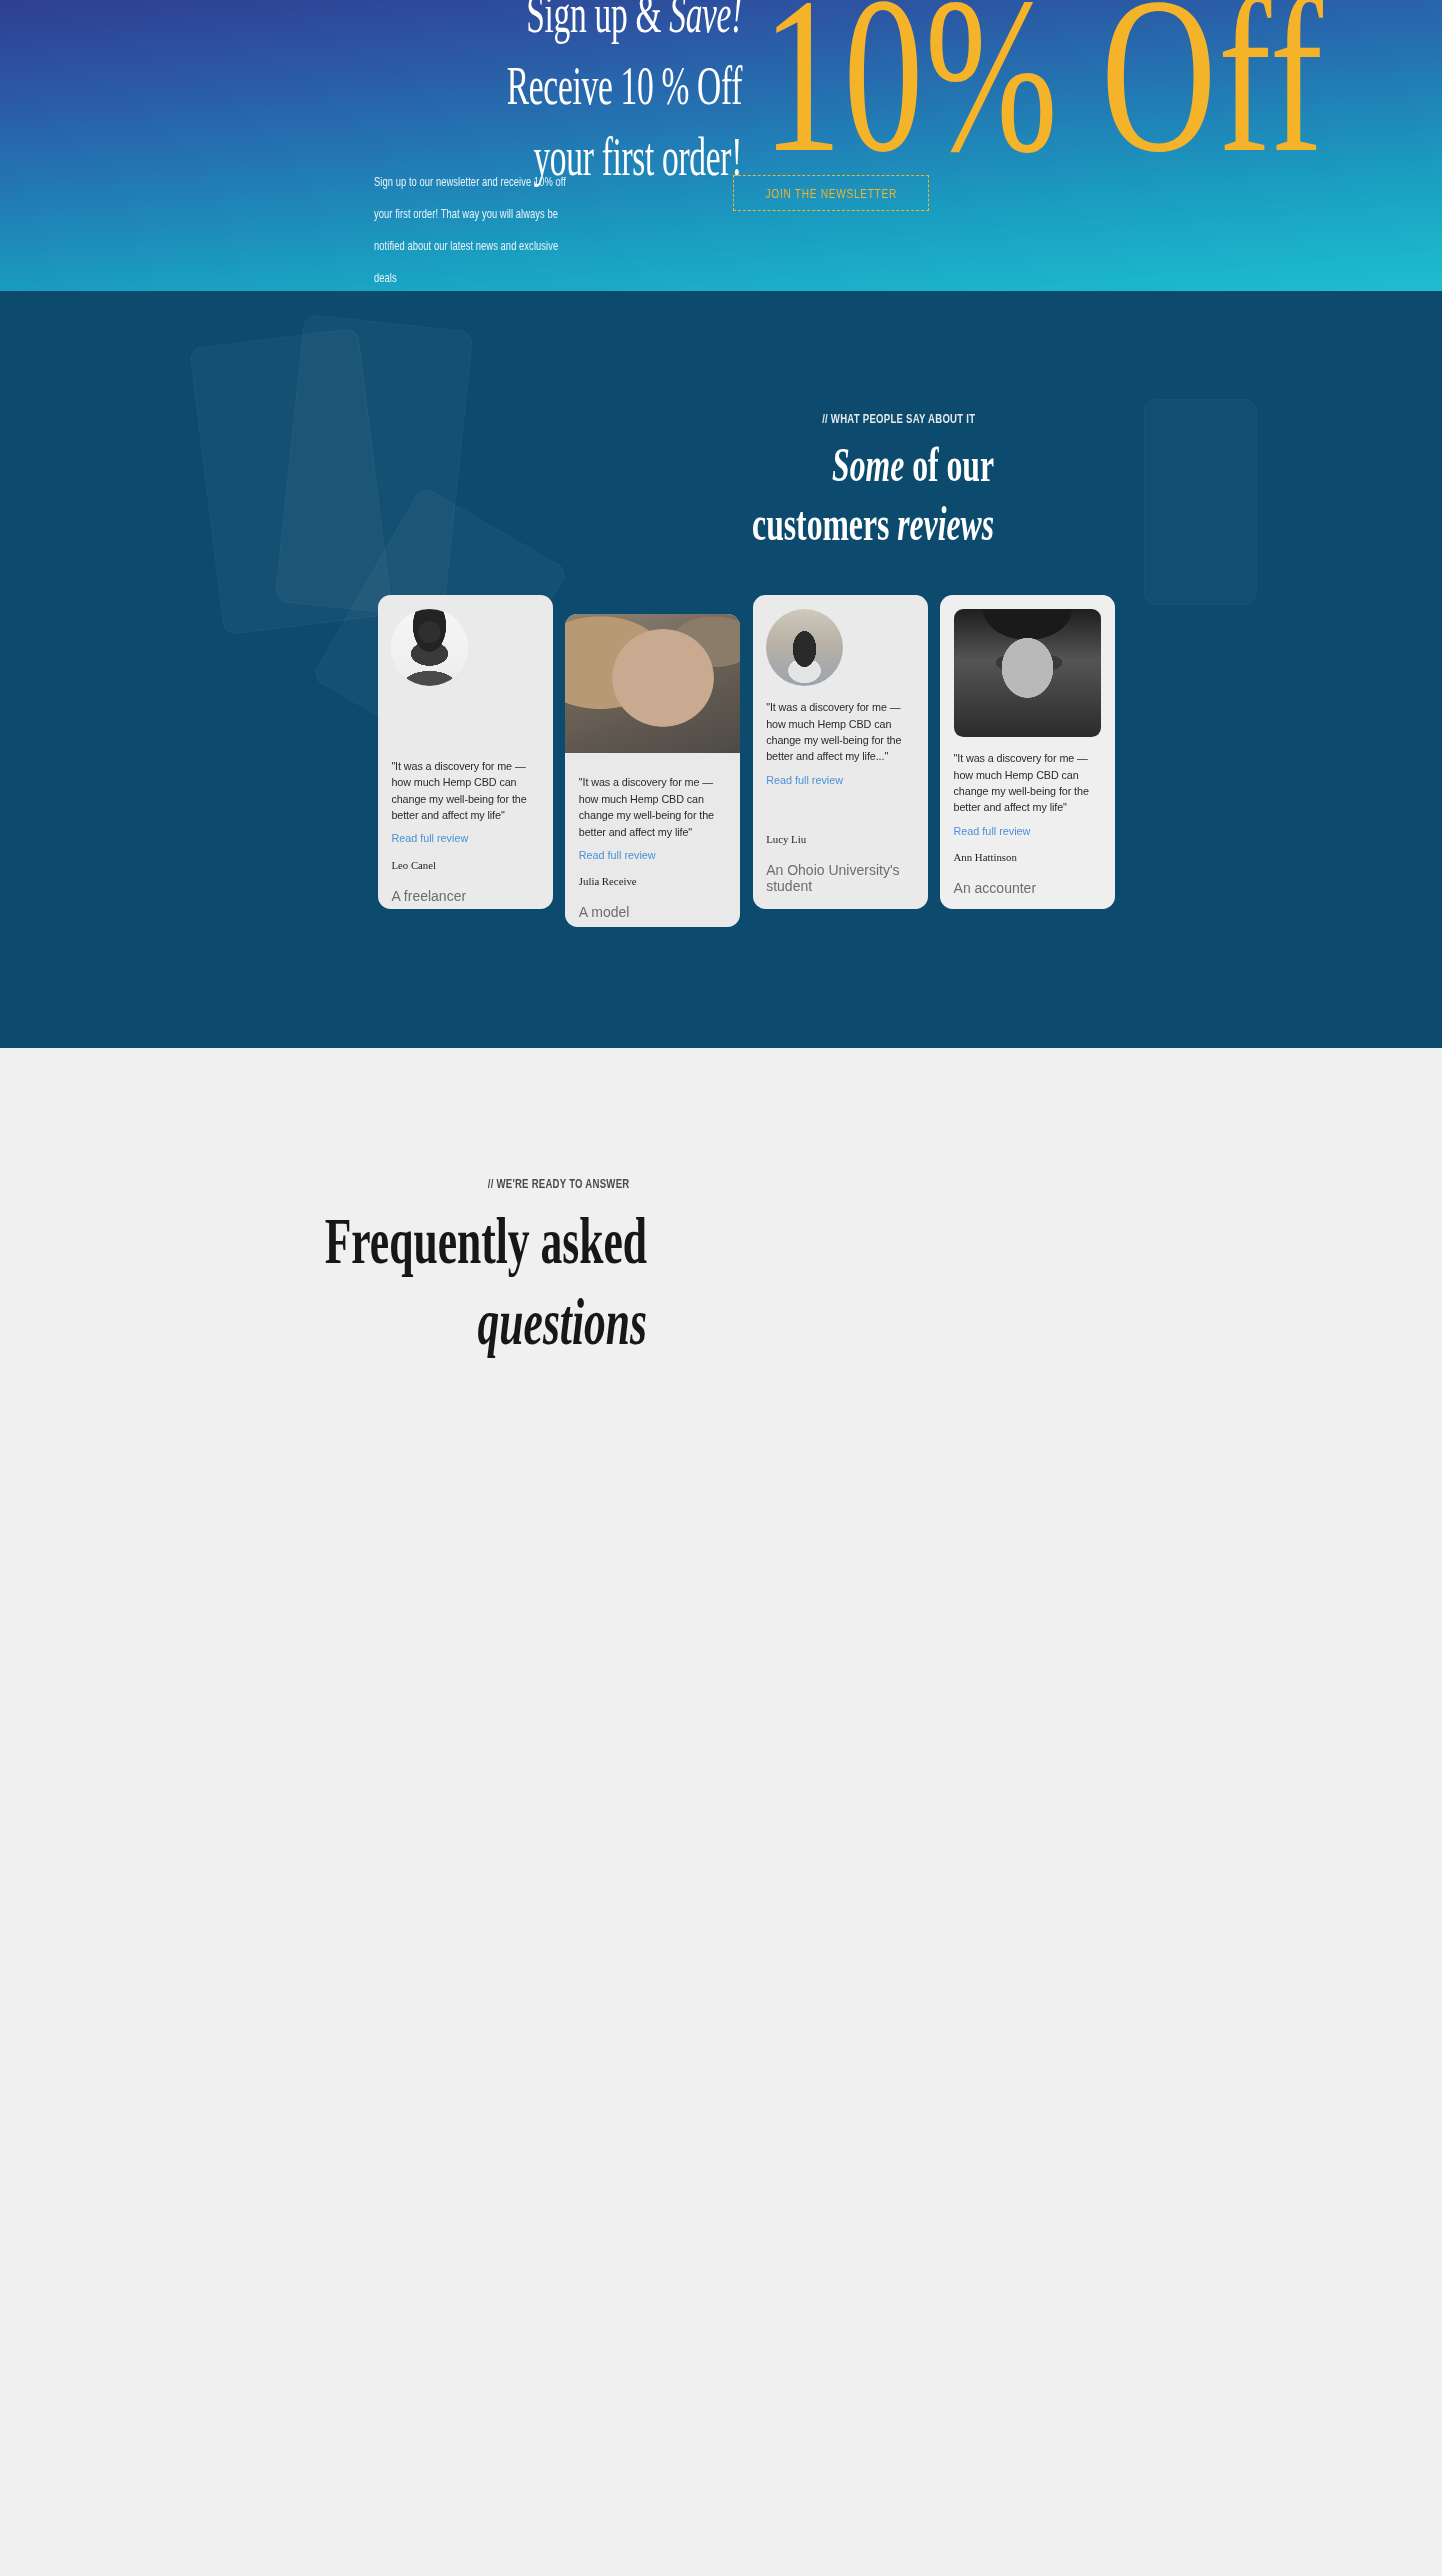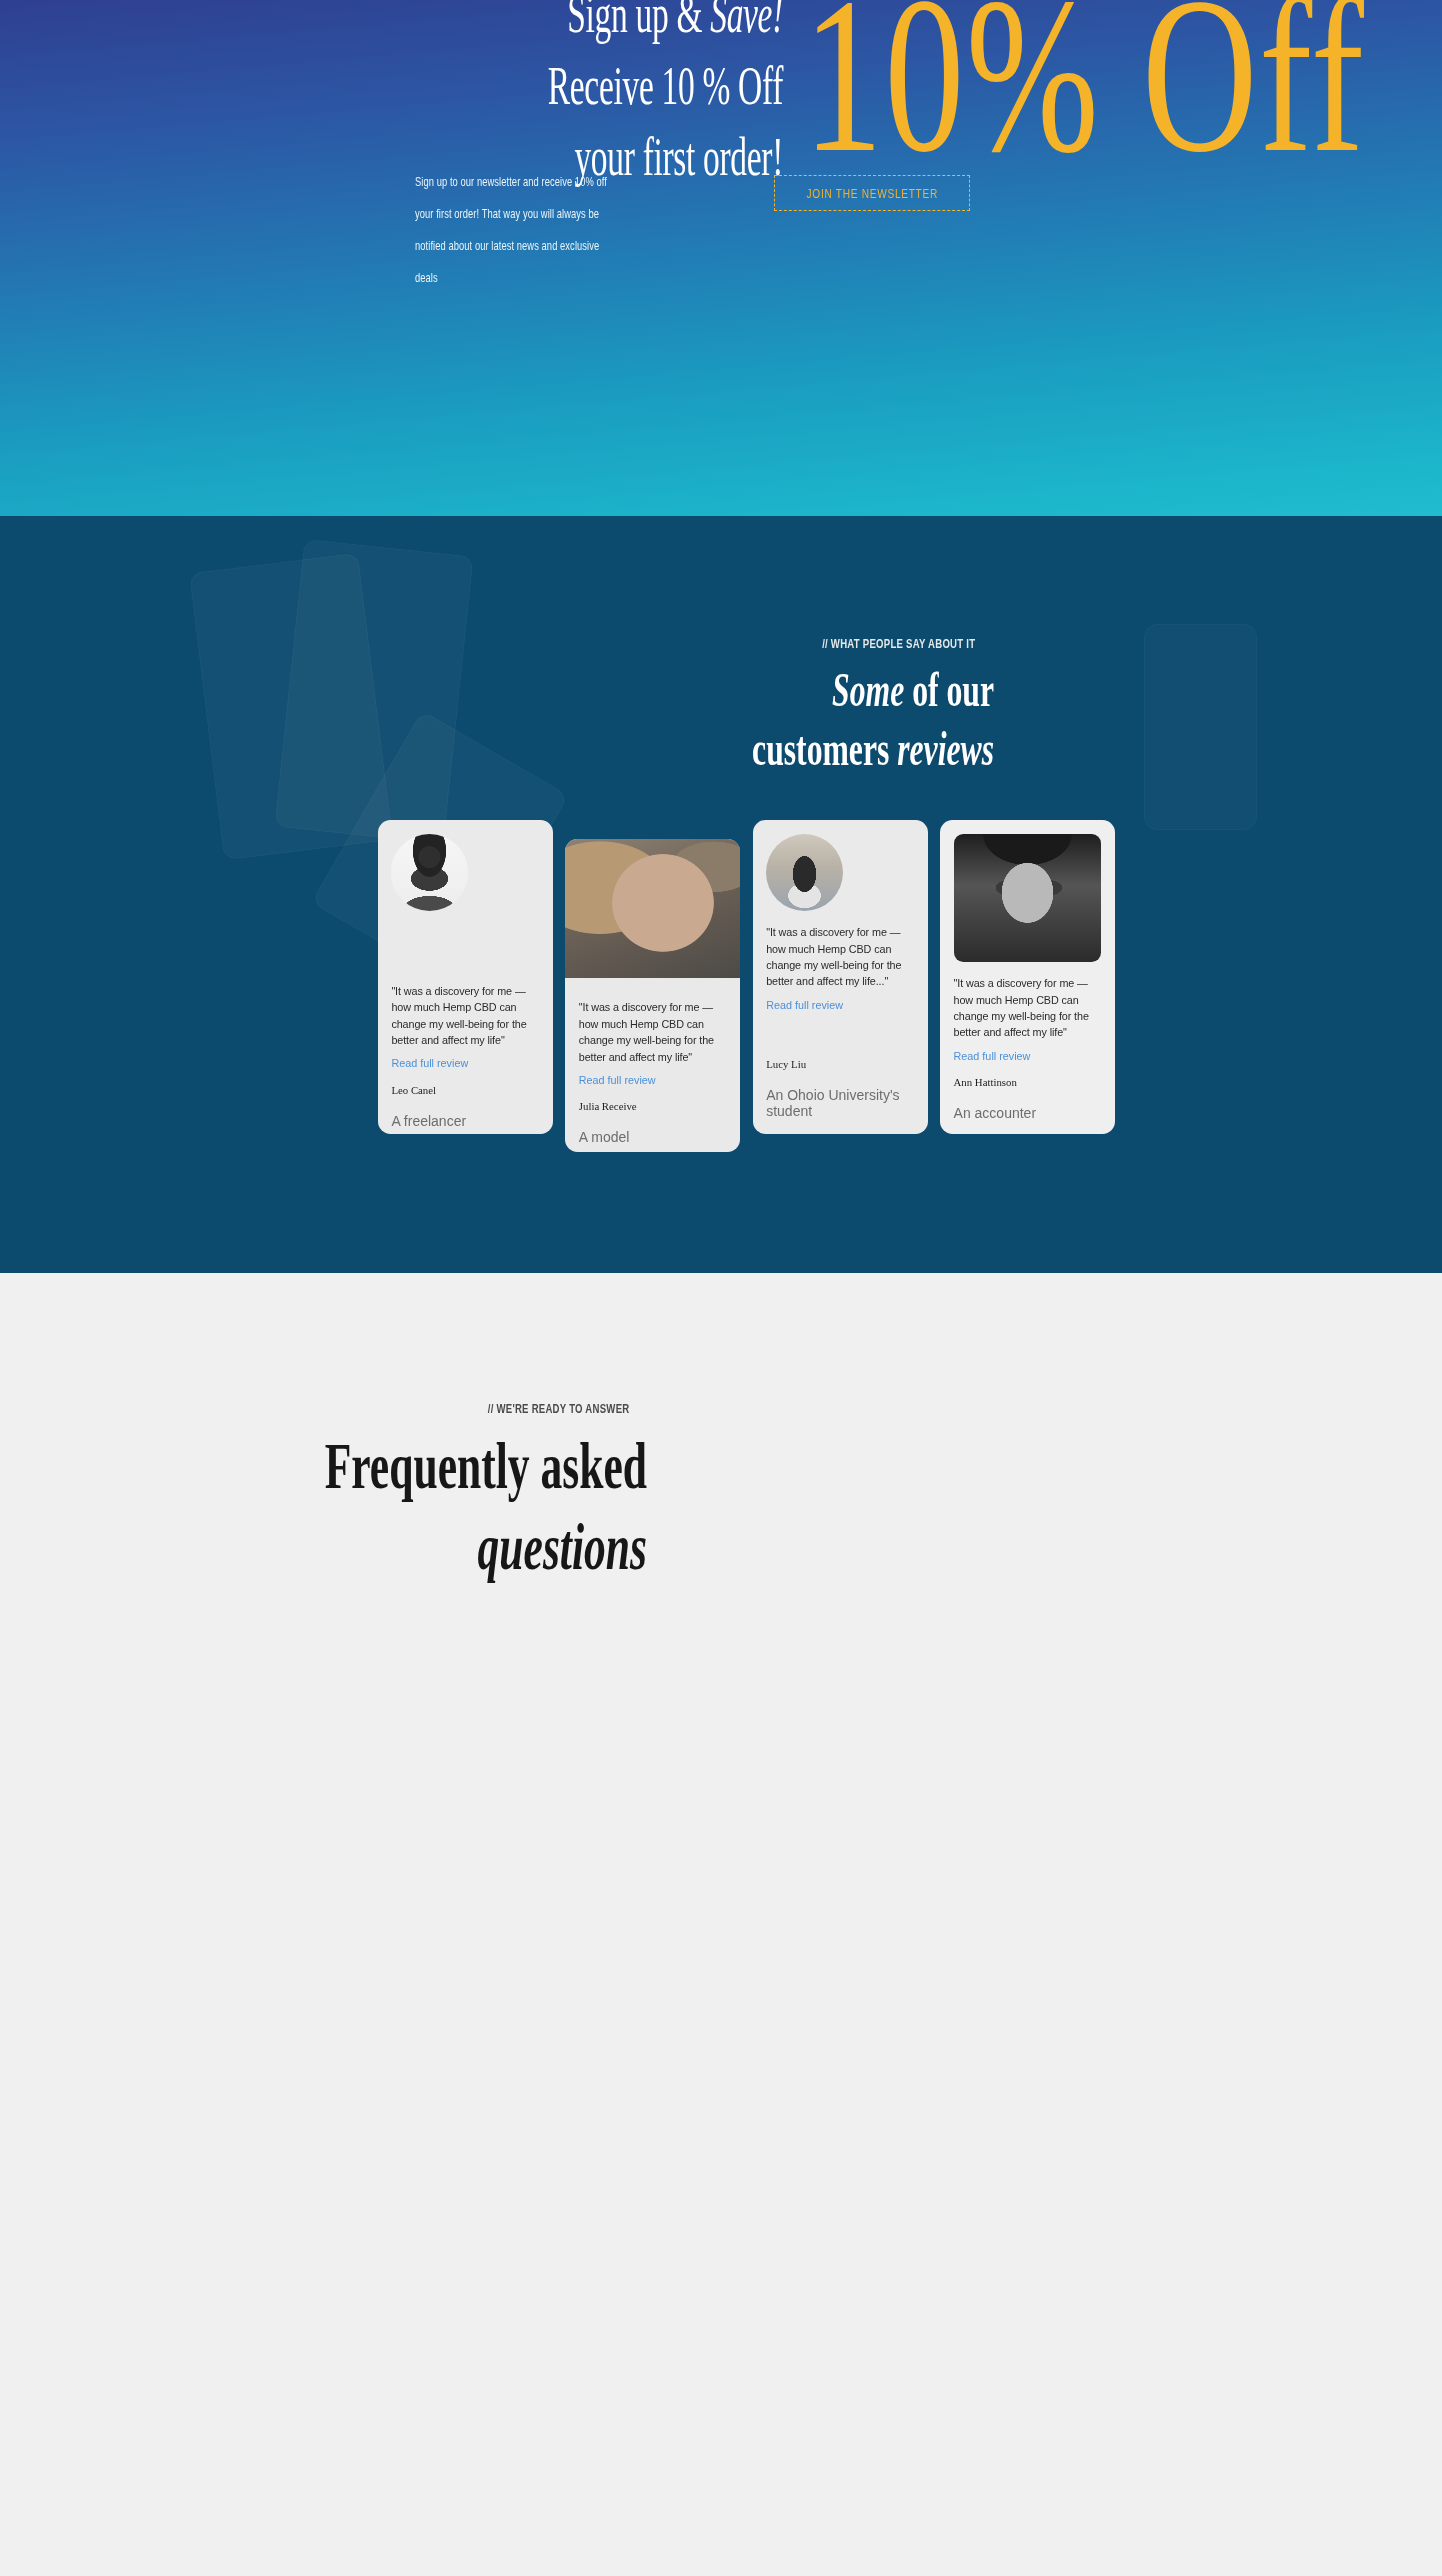--- a/index.html
+++ b/index.html
@@ -7,24 +7,23 @@
   body {
     font-family: "Liberation Sans", sans-serif;
     background: #f0f0f0;
     -webkit-font-smoothing: antialiased;
   }
   .page { width: 1443px; position: relative; overflow: hidden; }
 
   
   .hero {
     position: relative;
-    height: 516px;
+    height: 291px;
     background: linear-gradient(175deg, #2f3f91 0%, #2c57a4 22%, #2377b3 45%, #1a9cc0 70%, #1cb6cb 92%, #21bcd0 100%);
     overflow: hidden;
-    padding-left: 41px;
   }
   .hero-inner { position: relative; width: 1443px; height: 100%; }
   .hero-head-left {
     position: absolute;
     left: 289px; top: -20.6px;
     width: 453px;
     text-align: right;
     color: #ffffff;
     font-family: "Liberation Serif", serif;
     font-size: 54px;

